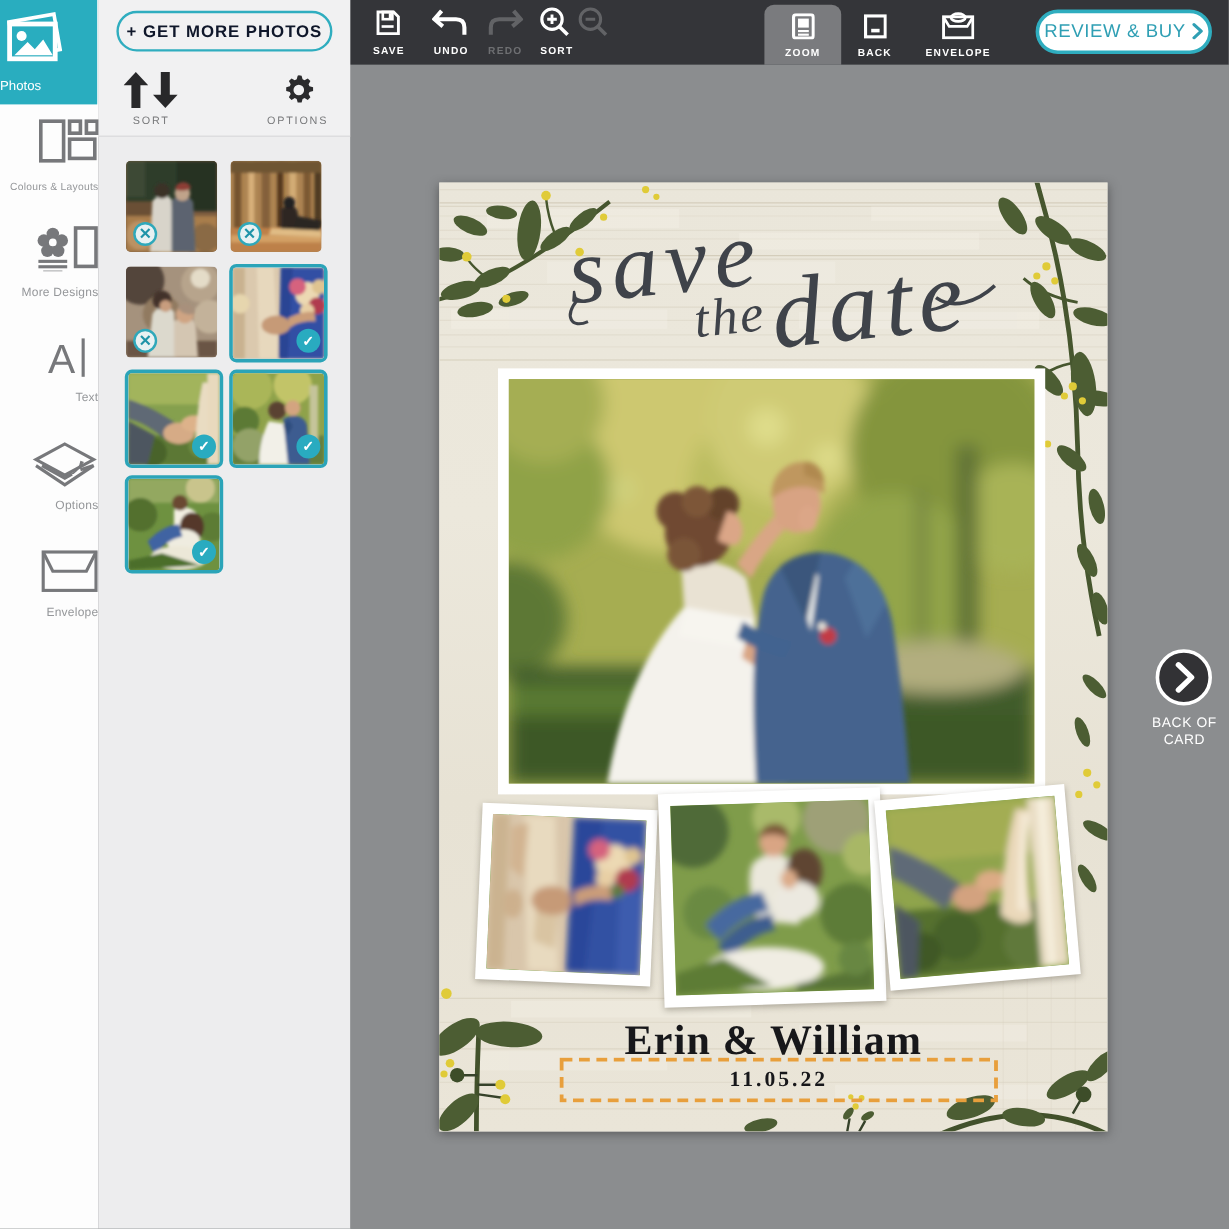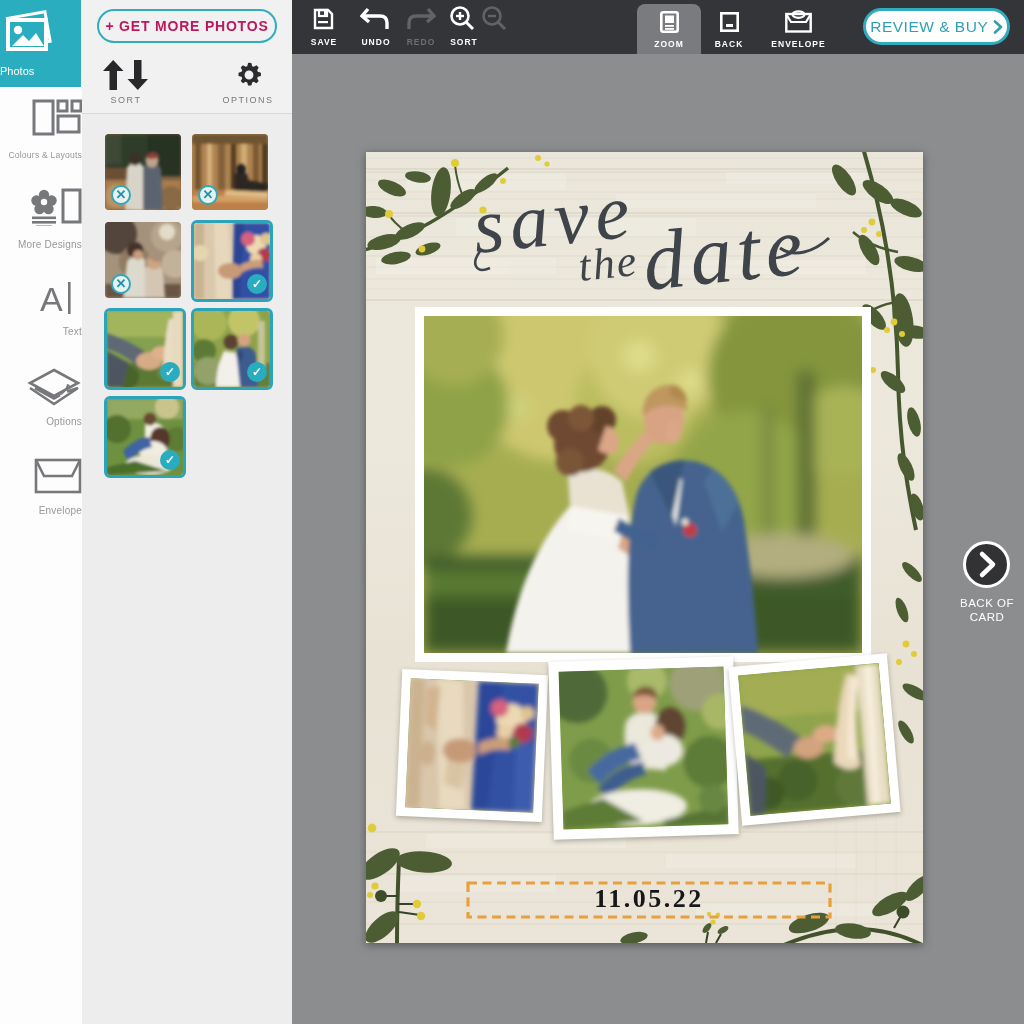--- a/index.html
+++ b/index.html
@@ -8,21 +8,21 @@
   .abs{position:absolute;}
   
   #sidebar{left:0;top:0;width:82px;height:1024px;background:#fdfdfd;}
   #photosTab{left:0;top:0;width:81px;height:87px;background:#29adbf;text-align:left;}
   .sideItem{left:0;width:82px;text-align:right;color:#8b8d90;font-size:9px;}
   .sideLabel{color:#95979a;font-size:10px;letter-spacing:.2px;}
   
   #panel{left:82px;top:0;width:210px;height:1024px;background:#ededee;}
   #panelTop{left:82px;top:0;width:210px;height:113px;background:#f1f1f2;border-bottom:1px solid #d9d9da;}
   #gmpBtn{left:97px;top:9px;width:176px;height:30px;border:2px solid #2fadbf;border-radius:17px;
-          color:#be185d;font-size:14px;font-weight:bold;letter-spacing:.8px;text-align:center;line-height:30px;background:#f1f1f2;}
+          color:#0f172a;font-size:14px;font-weight:bold;letter-spacing:.8px;text-align:center;line-height:30px;background:#f1f1f2;}
   .plabel{font-size:9px;color:#77787a;letter-spacing:1.5px;}
   
   .thumb{position:absolute;width:76px;height:76px;border-radius:4px;overflow:hidden;}
   .thumbSel{position:absolute;width:76px;height:76px;border:3px solid #2ba4b8;border-radius:6px;overflow:hidden;}
   .badge{position:absolute;width:20px;height:20px;border-radius:50%;box-sizing:border-box;}
   .xbadge{background:#e8f1f2;border:2px solid #2fa8ba;color:#1f93a8;font-weight:bold;font-size:13px;text-align:center;line-height:15px;}
   .cbadge{background:#29abc0;color:#fff;font-weight:bold;font-size:12px;text-align:center;line-height:20px;}
   
   #toolbar{left:292px;top:0;width:732px;height:54px;background:#343539;}
   .tbLabel{position:absolute;color:#fff;font-size:8.5px;font-weight:bold;letter-spacing:1px;text-align:center;}
@@ -33,21 +33,21 @@
   
   #canvas{left:292px;top:54px;width:732px;height:970px;background:#8b8d8f;}
   #card{left:366px;top:152px;width:557px;height:791px;background:#ece8dd;box-shadow:0 2px 8px rgba(35,35,35,.5);overflow:hidden;}
   #mainPhotoFrame{left:49px;top:155px;width:456px;height:355px;background:#fff;}
   #mainPhoto{left:9px;top:9px;width:438px;height:337px;overflow:hidden;background:#96a148;}
   .pol{position:absolute;background:#fff;box-shadow:0 2px 5px rgba(60,55,40,.35);}
   .polIn{position:absolute;overflow:hidden;background:#7fa04b;}
   #names{left:0;top:695px;width:557px;text-align:center;font-family:"Liberation Serif",serif;
          font-weight:bold;font-size:35px;color:#17171a;letter-spacing:1px;}
   #dateBox{left:102px;top:731px;width:362px;height:34px;box-sizing:border-box;
-           text-align:center;font-family:"Liberation Serif",serif;font-weight:bold;font-size:26px;color:#17171a;letter-spacing:2.5px;line-height:32px;}
+           text-align:center;font-family:"Liberation Serif",serif;font-weight:bold;font-size:18px;color:#17171a;letter-spacing:2.5px;line-height:32px;}
   
   #bocBtn{left:963px;top:541px;width:47px;height:47px;border-radius:50%;background:#323235;border:3px solid #fff;box-sizing:border-box;}
   #bocLbl{left:947px;top:596px;width:80px;text-align:center;color:#fff;font-size:11.5px;line-height:14px;letter-spacing:.5px;}
 </style>
 </head>
 <body>
 <div class="abs" id="sidebar"></div>
 <div class="abs" id="panel"></div>
 <div class="abs" id="panelTop"></div>
 <div class="abs" id="toolbar"></div>
@@ -657,20 +657,21 @@
 
           <path d="M108 8 C100 30 92 60 88 95 C96 104 108 106 114 100 C112 70 114 35 120 10 Z" fill="#ead8ba"></path>
           <path d="M112 12 C108 35 104 65 102 92 L110 94 C110 65 114 32 120 12 Z" fill="#f4e9d4"></path>
           <rect x="118" y="0" width="23" height="141" fill="#e9ddc4"></rect>
           <path d="M126 0 L134 0 L130 141 L124 141 Z" fill="#f6efdd"></path>
         </g>
       </svg>
     </div>
   </div>
 
+  <div class="abs" id="names">Erin &amp; William</div>
   <svg class="abs" style="left:100px;top:729px" width="366" height="38" viewBox="0 0 366 38">
     <rect x="2" y="2" width="362" height="34" fill="none" stroke="#e89f3c" stroke-width="3.2" stroke-dasharray="9 5.5"></rect>
   </svg>
   <div class="abs" id="dateBox">11.05.22</div>
 </div>
 
 <div class="abs" id="bocBtn">
   <svg width="41" height="41" viewBox="0 0 41 41">
     <path d="M16 10 L27 20.5 L16 31" fill="none" stroke="#fff" stroke-width="4.5" stroke-linecap="round" stroke-linejoin="round"></path>
   </svg>

